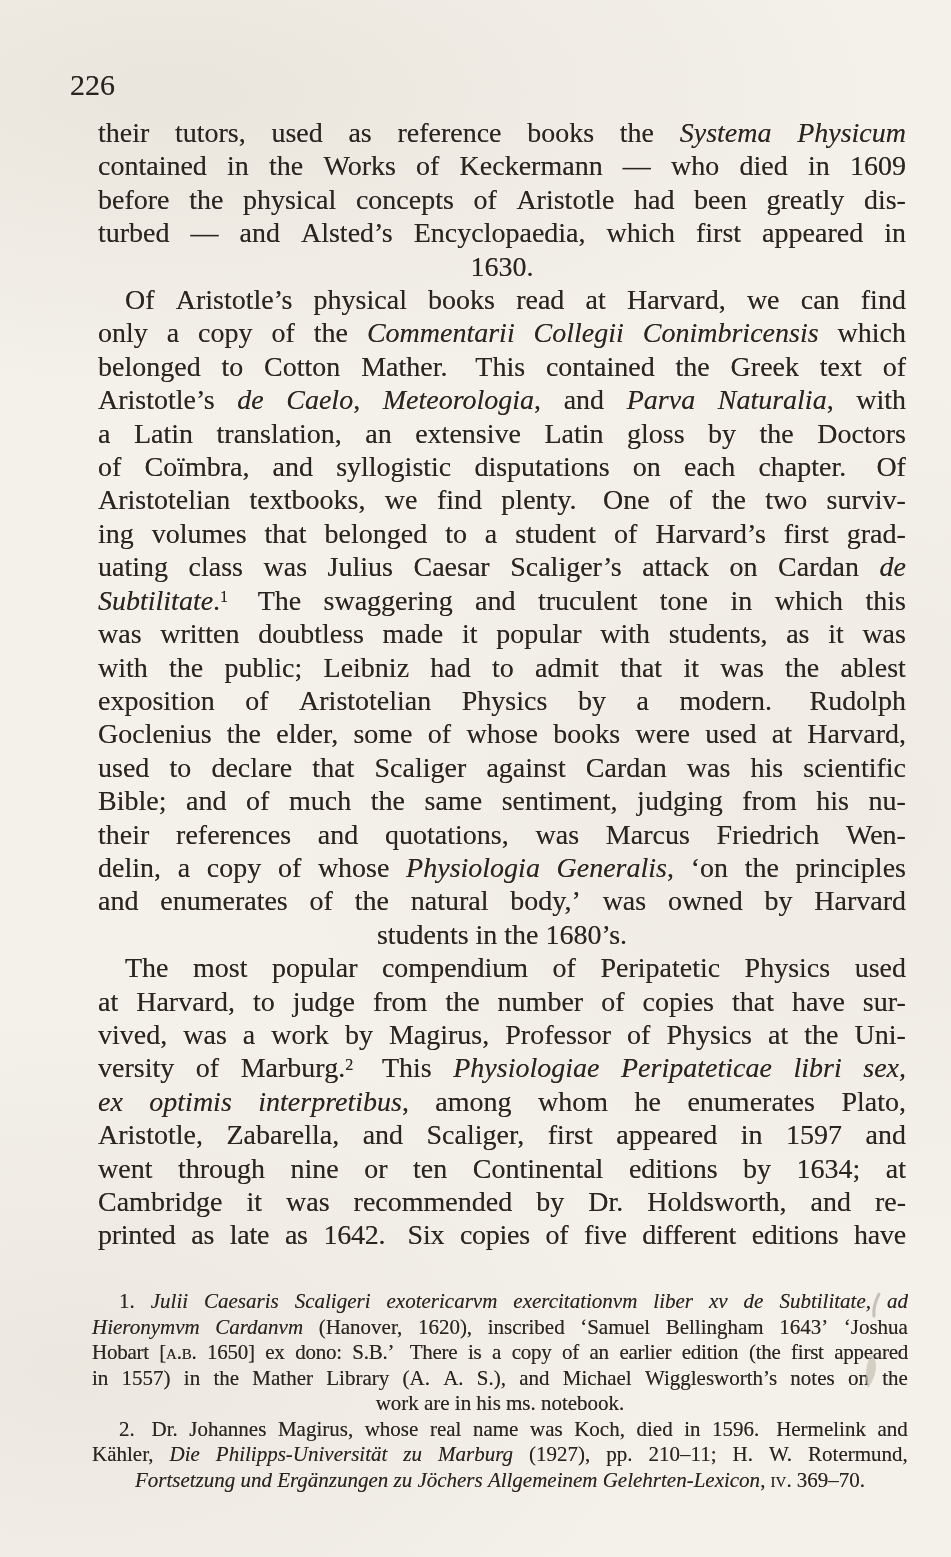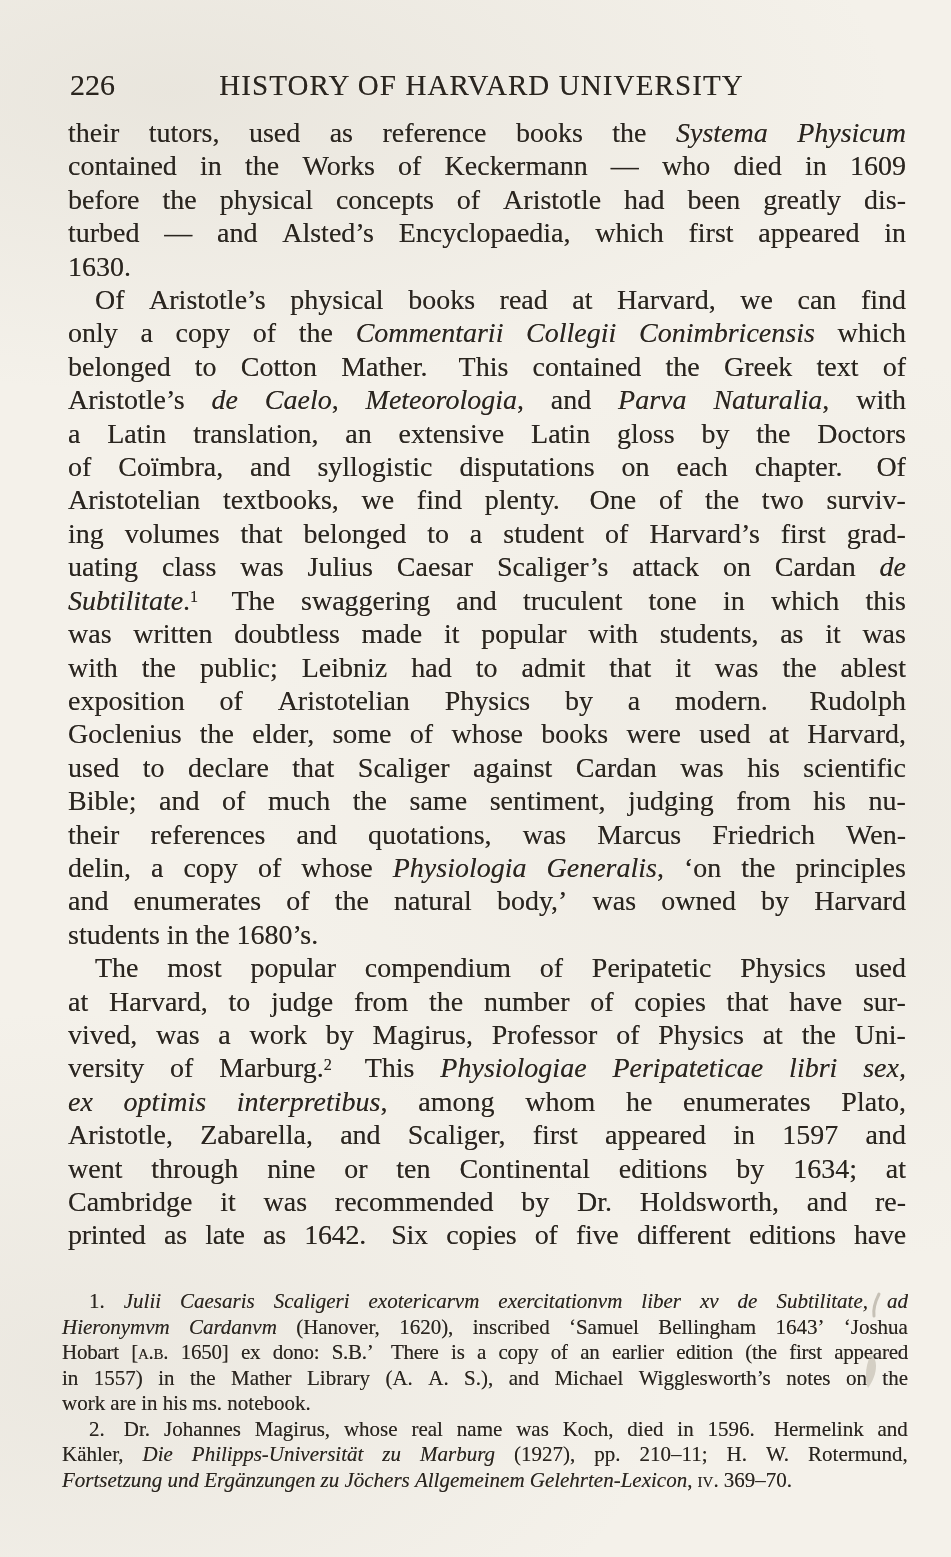--- a/index.html
+++ b/index.html
@@ -34,39 +34,38 @@
   }
   .body-text{
     position:absolute;left:68px;top:116px;width:838px;
     font-size:28px;line-height:33.4px;
   }
   .footnotes{
     position:absolute;left:62px;top:1289px;width:846px;
     font-size:21px;line-height:25.5px;
   }
   .para{margin:0;}
-  .line{display:flex;}
+  .line{display:flex;margin-left:30px;}
   .just{justify-content:space-between;gap:3px;}
-  .plain{justify-content:flex-start;gap:0.247em;}
+  .plain{justify-content:center;gap:0.247em;}
   .ind{padding-left:27px;}
   .w{flex:0 0 auto;white-space:pre;}
   .i{font-style:italic;}
   .sup{font-size:0.58em;position:relative;top:-0.45em;line-height:1;}
   .sc{font-variant:small-caps;font-family:Liberation Serif, serif;}
   .tight{letter-spacing:-0.25px;gap:9px;}
   .smudge{position:absolute;opacity:0.7;pointer-events:none;}
 </style>
 </head>
 <body>
 
 <div class="page">
 
   <div class="page-number">226</div>
 
-  <div class="header-title">HISTORY OF HARVARD UNIVERSITY</div>
 
   <div class="body-text">
       <div class="para">
         <div class="line just">
           <span class="w"><span>their</span></span>
           <span class="w"><span>tutors,</span></span>
           <span class="w"><span>used</span></span>
           <span class="w"><span>as</span></span>
           <span class="w"><span>reference</span></span>
           <span class="w"><span>books</span></span>

